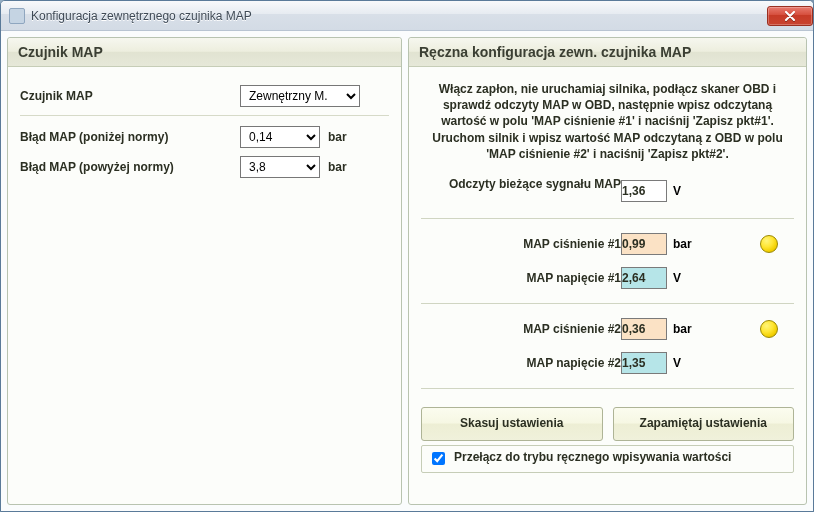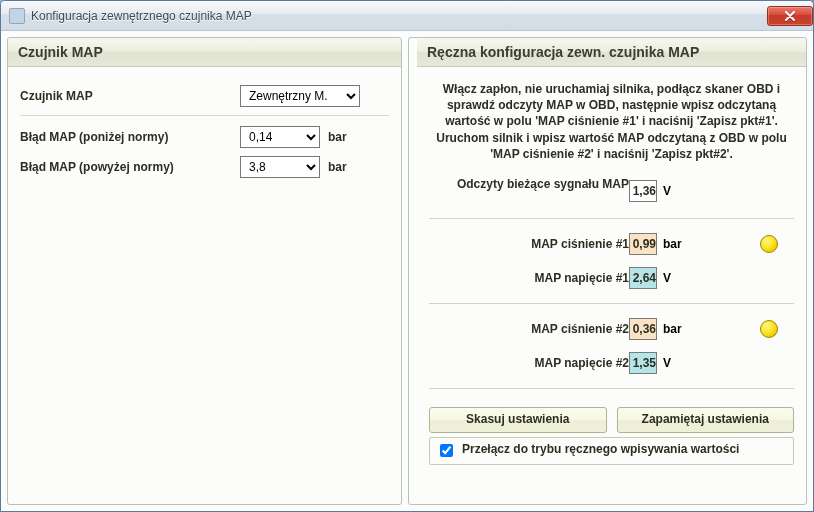--- a/index.html
+++ b/index.html
@@ -60,21 +60,21 @@
     background: #fafcfd;
   }
   .panel {
     border: 1px solid #b8c3b0;
     border-radius: 3px;
     background: #fcfdfa;
     display: flex;
     flex-direction: column;
   }
   .panel.left { width: 395px; }
-  .panel.right { flex: 1; padding-left: 8px; }
+  .panel.right { flex: 1; }
   .panel-header {
     background: linear-gradient(to bottom, #f6f7ef 0%, #edeede 48%, #e1e3d1 49%, #e6e8d8 100%);
     border-bottom: 1px solid #c6cdb7;
     padding: 6px 10px;
     font-weight: bold;
     font-size: 14px;
     color: #3b3f33;
     border-radius: 3px 3px 0 0;
   }
   .panel-body { padding: 10px 12px; }
@@ -106,25 +106,25 @@
     padding: 4px 6px 10px 6px;
     line-height: 1.35;
   }
   .right .field-row {
     display: flex;
     align-items: center;
     margin: 6px 0;
   }
   .right .field-row .lbl { width: 200px; font-weight: bold; color: #2b2f22; text-align: right; }
   .val-box {
-    width: 28px;
+    width: 46px;
     height: 22px;
     border: 1px solid #7a7a7a;
     background: #fff;
-    text-align: right;
+    text-align: left;
     line-height: 20px;
     font-weight: bold;
     color: #2b2f22;
   }
   .val-box.peach { background: #fbe2c5; }
   .val-box.teal  { background: #b6e5e8; }
   .unit2 { margin-left: 6px; font-weight: bold; width: 28px; }
   .led {
     width: 18px; height: 18px;
     border-radius: 50%;
@@ -134,21 +134,21 @@
     margin-right: 16px;
   }
   .divider { border-top: 1px solid #d0d5c2; margin: 8px 0; }
   .btn-row {
     display: flex;
     gap: 10px;
     margin: 10px 0 4px 0;
   }
   .btn {
     flex: 1;
-    height: 26px;
+    height: 34px;
     background: linear-gradient(to bottom, #fbfcef 0%, #f6f7e3 48%, #edeed4 49%, #f0f1db 100%);
     border: 1px solid #aeb496;
     border-radius: 3px;
     font-weight: bold;
     font-family: inherit;
     font-size: 12px;
     color: #2b2f22;
     cursor: pointer;
     line-height: 1.1;
     padding: 2px 6px;

